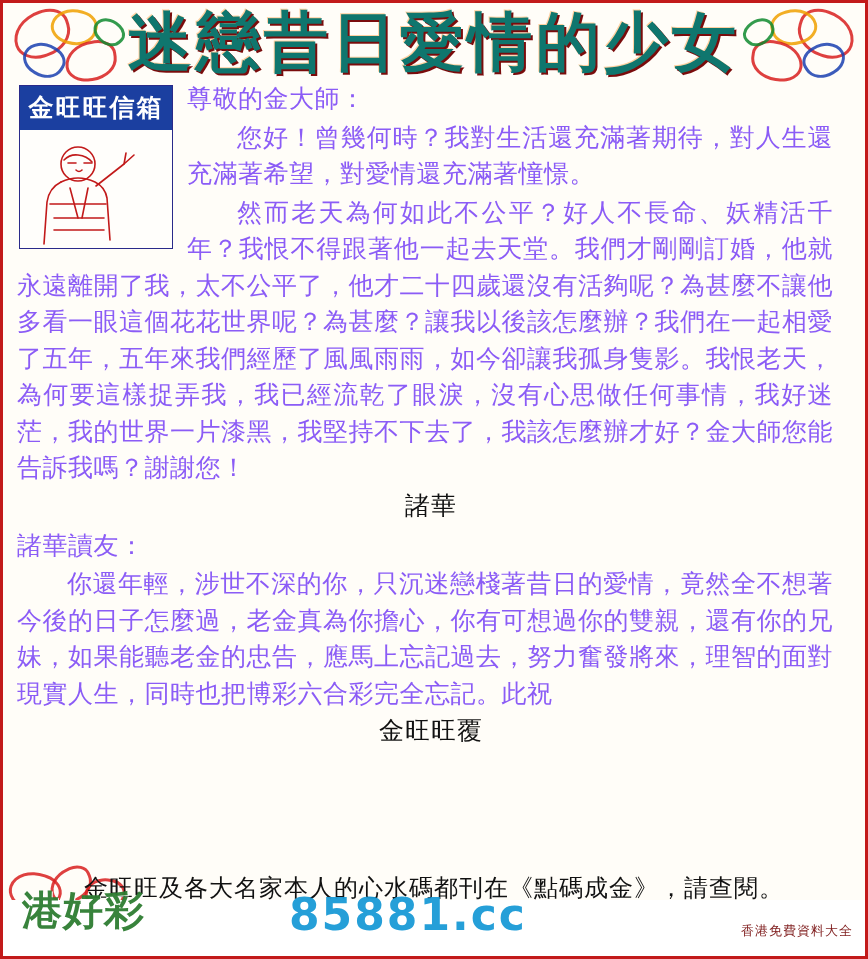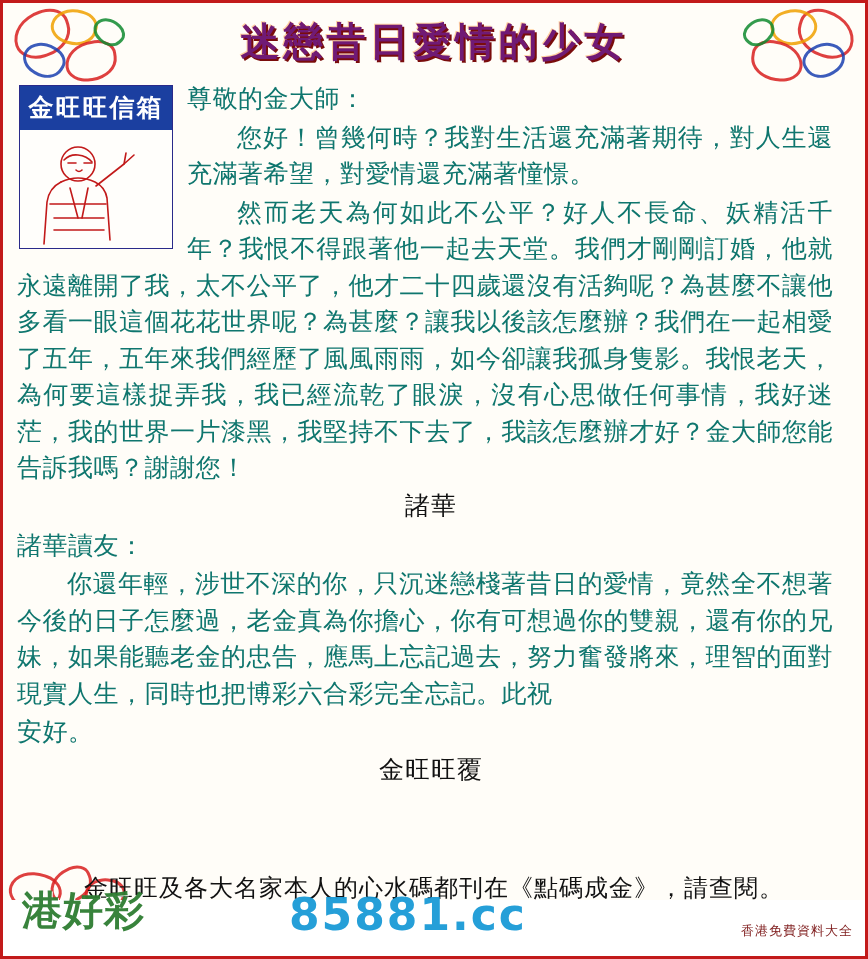--- a/index.html
+++ b/index.html
@@ -50,23 +50,23 @@
   
   .title-bar {
     position: relative;
     height: 78px;
     display: flex;
     align-items: center;
     justify-content: center;
   }
   .title {
     font-family: "DejaVu Serif", "Liberation Serif", serif;
-    font-size: 39px;
-    font-weight: bold;
-    color: #701a75;
+    font-size: 64px;
+    font-weight: bold;
+    color: #0f766e;
     letter-spacing: 4px;
     text-shadow: 2px 2px 0 #7a0c0c, -1px -1px 0 #ffd0a0;
     white-space: nowrap;
   }
 
   
   .content {
     position: relative;
     padding: 0 20px 0 14px;
   }
@@ -91,21 +91,21 @@
     height: 118px;
     position: relative;
     background: #fffefb;
     overflow: hidden;
   }
   .logo-art svg { position: absolute; left: 0; top: 0; }
 
   .para {
     font-size: 25px;
     line-height: 1.46;
-    color: #0f766e;
+    color: #8b5cf6;
     text-align: justify;
     letter-spacing: 0.5px;
     margin: 0 12px 2px 0;
   }
   .indent { text-indent: 2em; }
   .sign-right {
     text-align: center;
     font-size: 25px;
     color: #111111;
     margin: 2px 0 6px 0;
@@ -222,21 +222,20 @@
       </div>
     </div>
 
     <p class="para">尊敬的金大師：</p>
     <p class="para indent">您好！曾幾何時？我對生活還充滿著期待，對人生還充滿著希望，對愛情還充滿著憧憬。</p>
     <p class="para indent">然而老天為何如此不公平？好人不長命、妖精活千年？我恨不得跟著他一起去天堂。我們才剛剛訂婚，他就永遠離開了我，太不公平了，他才二十四歲還沒有活夠呢？為甚麼不讓他多看一眼這個花花世界呢？為甚麼？讓我以後該怎麼辦？我們在一起相愛了五年，五年來我們經歷了風風雨雨，如今卻讓我孤身隻影。我恨老天，為何要這樣捉弄我，我已經流乾了眼淚，沒有心思做任何事情，我好迷茫，我的世界一片漆黑，我堅持不下去了，我該怎麼辦才好？金大師您能告訴我嗎？謝謝您！</p>
     <div class="sign-right">諸華</div>
 
     <p class="para">諸華讀友：</p>
     <p class="para indent">你還年輕，涉世不深的你，只沉迷戀棧著昔日的愛情，竟然全不想著今後的日子怎麼過，老金真為你擔心，你有可想過你的雙親，還有你的兄妹，如果能聽老金的忠告，應馬上忘記過去，努力奮發將來，理智的面對現實人生，同時也把博彩六合彩完全忘記。此祝</p>
-    <p class="para">安好。</p>
     <div class="sign-right">金旺旺覆</div>
 
   </div>
 
   <div class="footer-red-ornaments">
     <div class="orn-swirl fo1"></div>
     <div class="orn-swirl fo2"></div>
     <div class="orn-swirl fo3"></div>
   </div>
 

